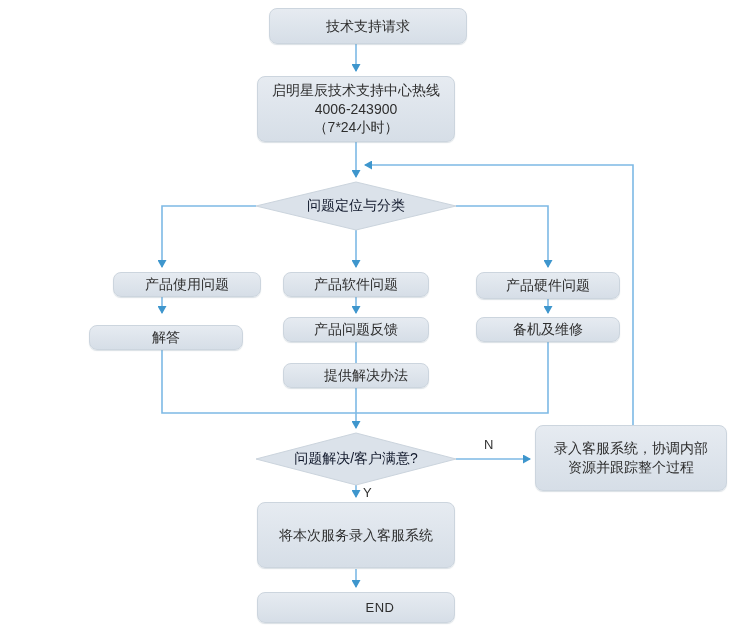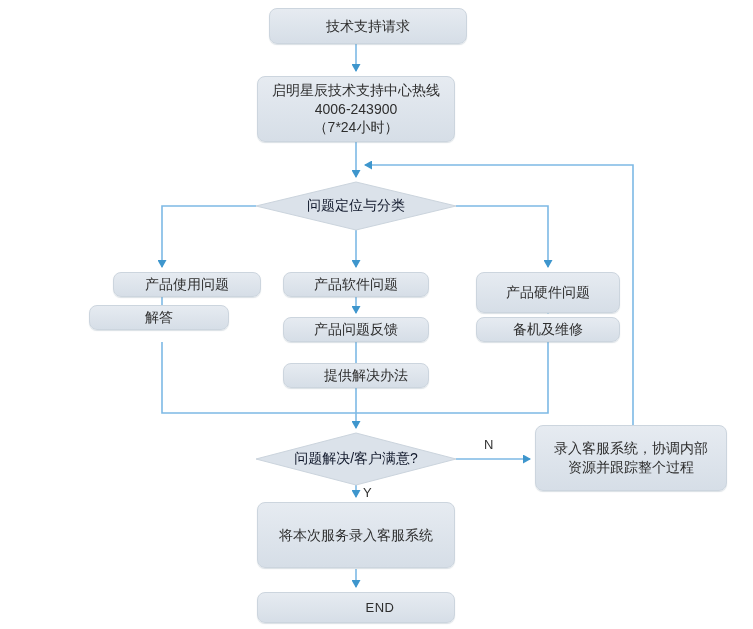--- a/index.html
+++ b/index.html
@@ -71,37 +71,37 @@
     <span>4006-243900</span>
     <span>（7*24小时）</span>
   </div>
 
   <div class="diamond-label" style="left:256px; top:182px; width:200px; height:48px;">问题定位与分类</div>
 
   <div class="node" style="left:89px; top:272px; width:148px; height:25px;margin-left:24px;">
     <span>产品使用问题</span>
   </div>
 
-  <div class="node" style="left:89px; top:305px; width:140px; height:25px;">
+  <div class="node" style="left:89px; top:325px; width:154px; height:25px;">
     <span>解答</span>
   </div>
 
   <div class="node" style="left:283px; top:272px; width:146px; height:25px;">
     <span>产品软件问题</span>
   </div>
 
   <div class="node" style="left:283px; top:317px; width:146px; height:25px;">
     <span>产品问题反馈</span>
   </div>
 
   <div class="node" style="left:283px; top:363px; width:146px; height:25px;padding-left:20px;">
     <span>提供解决办法</span>
   </div>
 
-  <div class="node" style="left:476px; top:272px; width:144px; height:41px;">
+  <div class="node" style="left:476px; top:272px; width:144px; height:27px;">
     <span>产品硬件问题</span>
   </div>
 
   <div class="node" style="left:476px; top:317px; width:144px; height:25px;">
     <span>备机及维修</span>
   </div>
 
   <div class="diamond-label" style="left:256px; top:433px; width:200px; height:52px;">问题解决/客户满意?</div>
 
   <span class="edge-label" style="left:484px; top:437px;">N</span>

